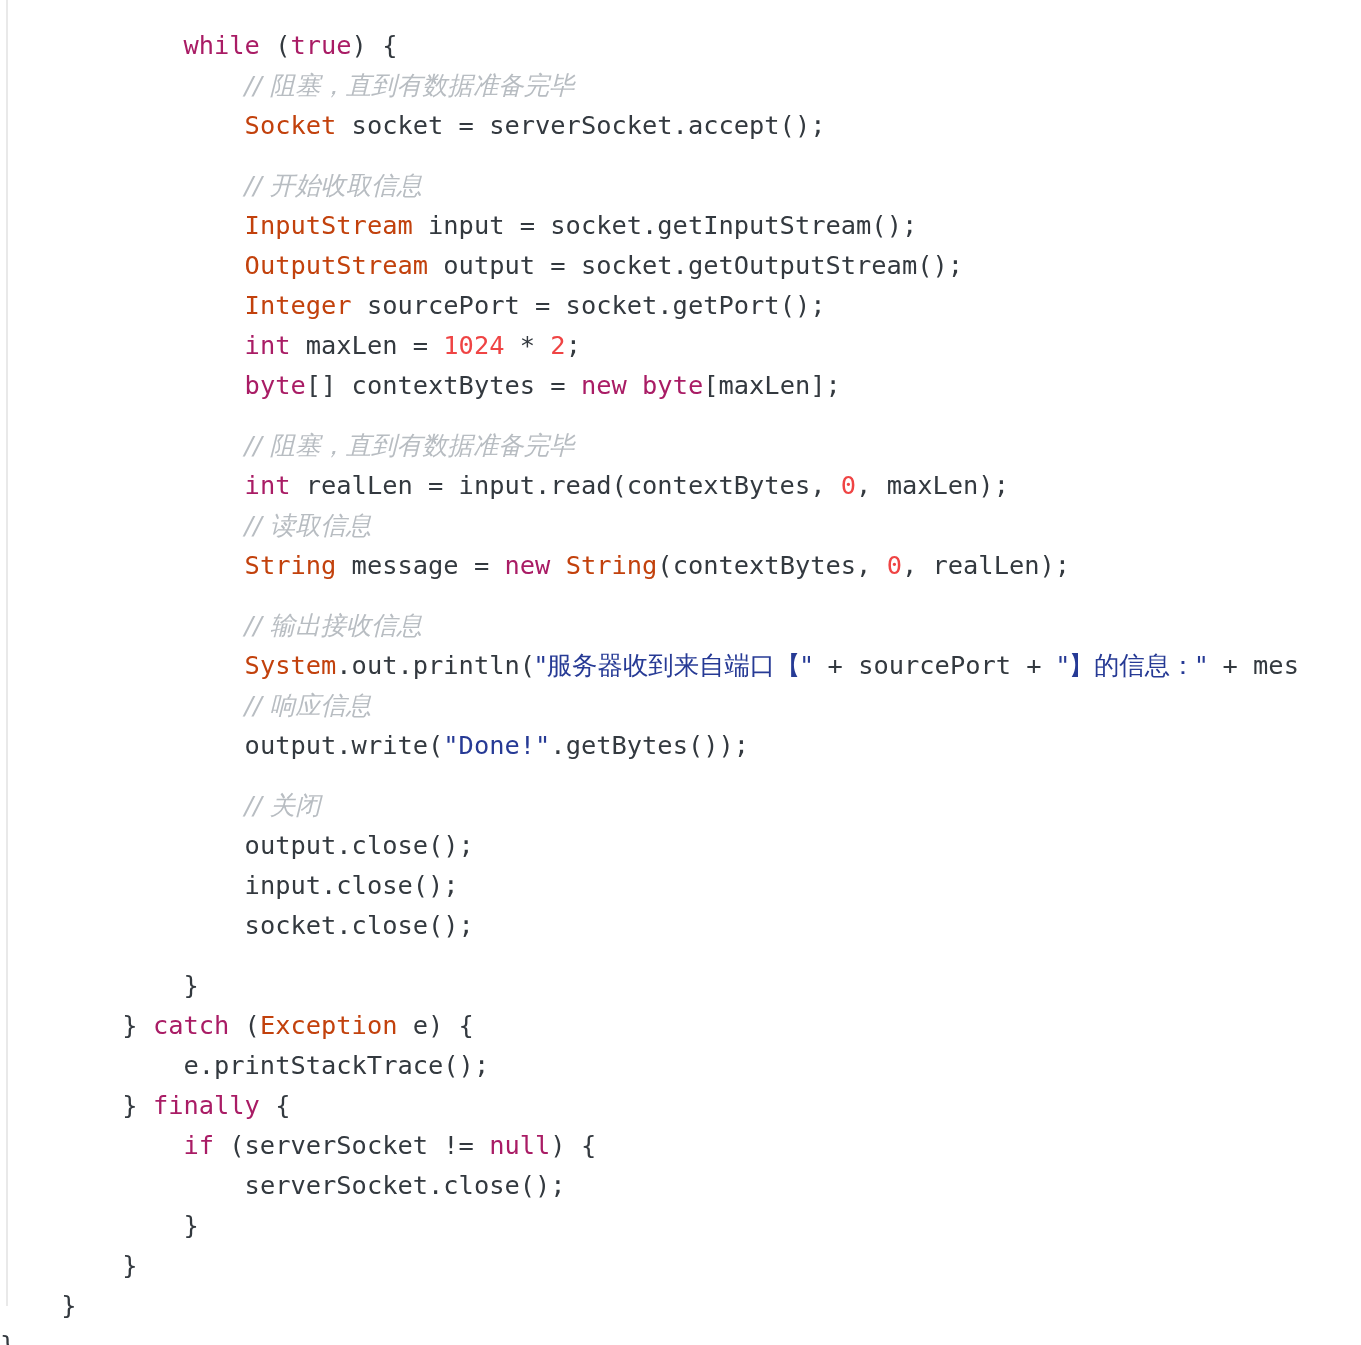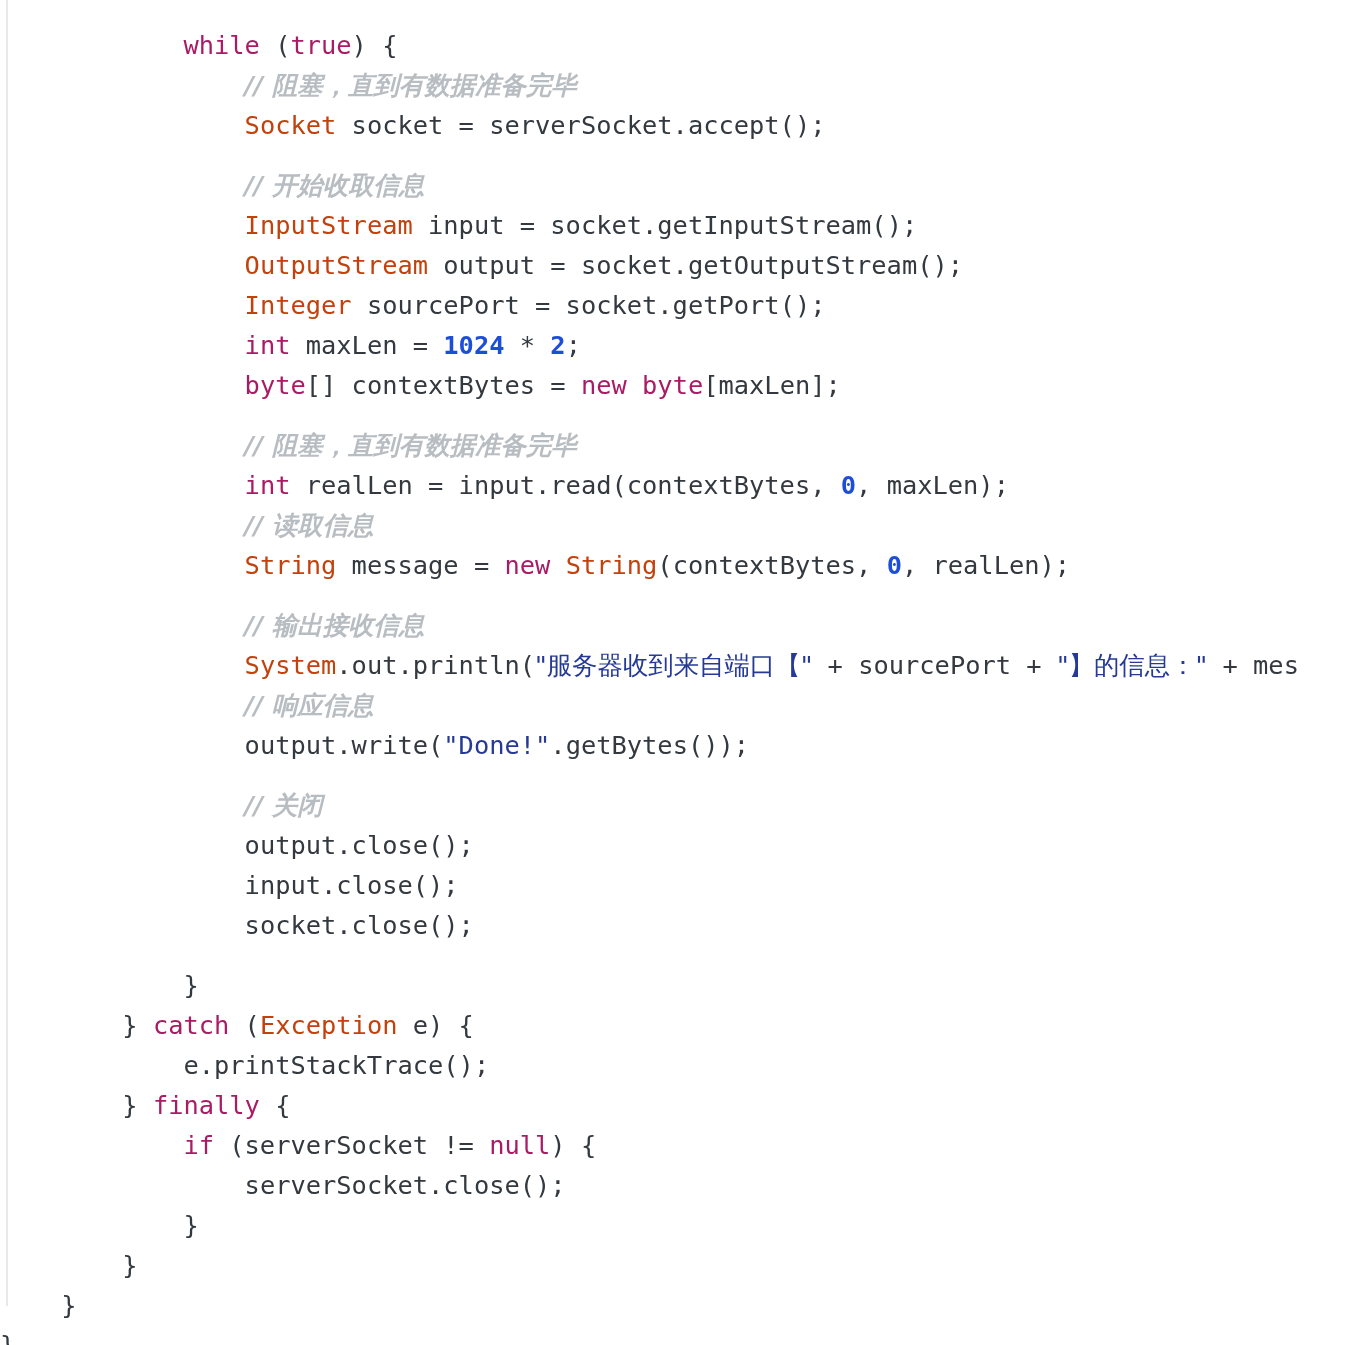--- a/index.html
+++ b/index.html
@@ -53,23 +53,23 @@
     white-space: pre;
     overflow: visible;
   }
   .ln.blank {
     height: 20px;
   }
 
   
   .kw   { color: #a91c65; }      
   .typ  { color: #c2410c; }      
-  .num  { color: #1d4ed8; font-weight: bold; }      
+  .num  { color: #ef4444; }      
   .str  { color: #263a95; }      
-  .cmt  { color: #b8bdc2; font-style: italic; font-weight: bold; }  
+  .cmt  { color: #b8bdc2; font-style: italic; }  
   .plain{ color: #33393f; }
   .cjkstr { color: #263a95; font-family: "DejaVu Sans", "Liberation Sans", sans-serif; }
   .cjkcmt { font-family: "DejaVu Sans", "Liberation Sans", sans-serif; }
 </style>
 </head>
 <body>
 
 <div id="code-block">
   <div id="gutter-rule"></div>
   <pre id="code-lines"><span class="ln"><span class="plain">            </span><span class="kw">while</span><span class="plain"> (</span><span class="kw">true</span><span class="plain">) {</span></span><span class="ln"><span class="plain">                </span><span class="cmt cjkcmt">// 阻塞，直到有数据准备完毕</span></span><span class="ln"><span class="plain">                </span><span class="typ">Socket</span><span class="plain"> socket = serverSocket.accept();</span></span><span class="ln blank"></span><span class="ln"><span class="plain">                </span><span class="cmt cjkcmt">// 开始收取信息</span></span><span class="ln"><span class="plain">                </span><span class="typ">InputStream</span><span class="plain"> input = socket.getInputStream();</span></span><span class="ln"><span class="plain">                </span><span class="typ">OutputStream</span><span class="plain"> output = socket.getOutputStream();</span></span><span class="ln"><span class="plain">                </span><span class="typ">Integer</span><span class="plain"> sourcePort = socket.getPort();</span></span><span class="ln"><span class="plain">                </span><span class="kw">int</span><span class="plain"> maxLen = </span><span class="num">1024</span><span class="plain"> * </span><span class="num">2</span><span class="plain">;</span></span><span class="ln"><span class="plain">                </span><span class="kw">byte</span><span class="plain">[] contextBytes = </span><span class="kw">new</span><span class="plain"> </span><span class="kw">byte</span><span class="plain">[maxLen];</span></span><span class="ln blank"></span><span class="ln"><span class="plain">                </span><span class="cmt cjkcmt">// 阻塞，直到有数据准备完毕</span></span><span class="ln"><span class="plain">                </span><span class="kw">int</span><span class="plain"> realLen = input.read(contextBytes, </span><span class="num">0</span><span class="plain">, maxLen);</span></span><span class="ln"><span class="plain">                </span><span class="cmt cjkcmt">// 读取信息</span></span><span class="ln"><span class="plain">                </span><span class="typ">String</span><span class="plain"> message = </span><span class="kw">new</span><span class="plain"> </span><span class="typ">String</span><span class="plain">(contextBytes, </span><span class="num">0</span><span class="plain">, realLen);</span></span><span class="ln blank"></span><span class="ln"><span class="plain">                </span><span class="cmt cjkcmt">// 输出接收信息</span></span><span class="ln"><span class="plain">                </span><span class="typ">System</span><span class="plain">.out.println(</span><span class="str cjkstr">"服务器收到来自端口【"</span><span class="plain"> + sourcePort + </span><span class="str cjkstr">"】的信息："</span><span class="plain"> + mes</span></span><span class="ln"><span class="plain">                </span><span class="cmt cjkcmt">// 响应信息</span></span><span class="ln"><span class="plain">                </span><span class="plain">output.write(</span><span class="str">"Done!"</span><span class="plain">.getBytes());</span></span><span class="ln blank"></span><span class="ln"><span class="plain">                </span><span class="cmt cjkcmt">// 关闭</span></span><span class="ln"><span class="plain">                </span><span class="plain">output.close();</span></span><span class="ln"><span class="plain">                </span><span class="plain">input.close();</span></span><span class="ln"><span class="plain">                </span><span class="plain">socket.close();</span></span><span class="ln blank"></span><span class="ln"><span class="plain">            </span><span class="plain">}</span></span><span class="ln"><span class="plain">        </span><span class="plain">} </span><span class="kw">catch</span><span class="plain"> (</span><span class="typ">Exception</span><span class="plain"> e) {</span></span><span class="ln"><span class="plain">            </span><span class="plain">e.printStackTrace();</span></span><span class="ln"><span class="plain">        </span><span class="plain">} </span><span class="kw">finally</span><span class="plain"> {</span></span><span class="ln"><span class="plain">            </span><span class="kw">if</span><span class="plain"> (serverSocket != </span><span class="kw">null</span><span class="plain">) {</span></span><span class="ln"><span class="plain">                </span><span class="plain">serverSocket.close();</span></span><span class="ln"><span class="plain">            </span><span class="plain">}</span></span><span class="ln"><span class="plain">        </span><span class="plain">}</span></span><span class="ln"><span class="plain">    </span><span class="plain">}</span></span><span class="ln"><span class="plain"></span><span class="plain">}</span></span></pre>

